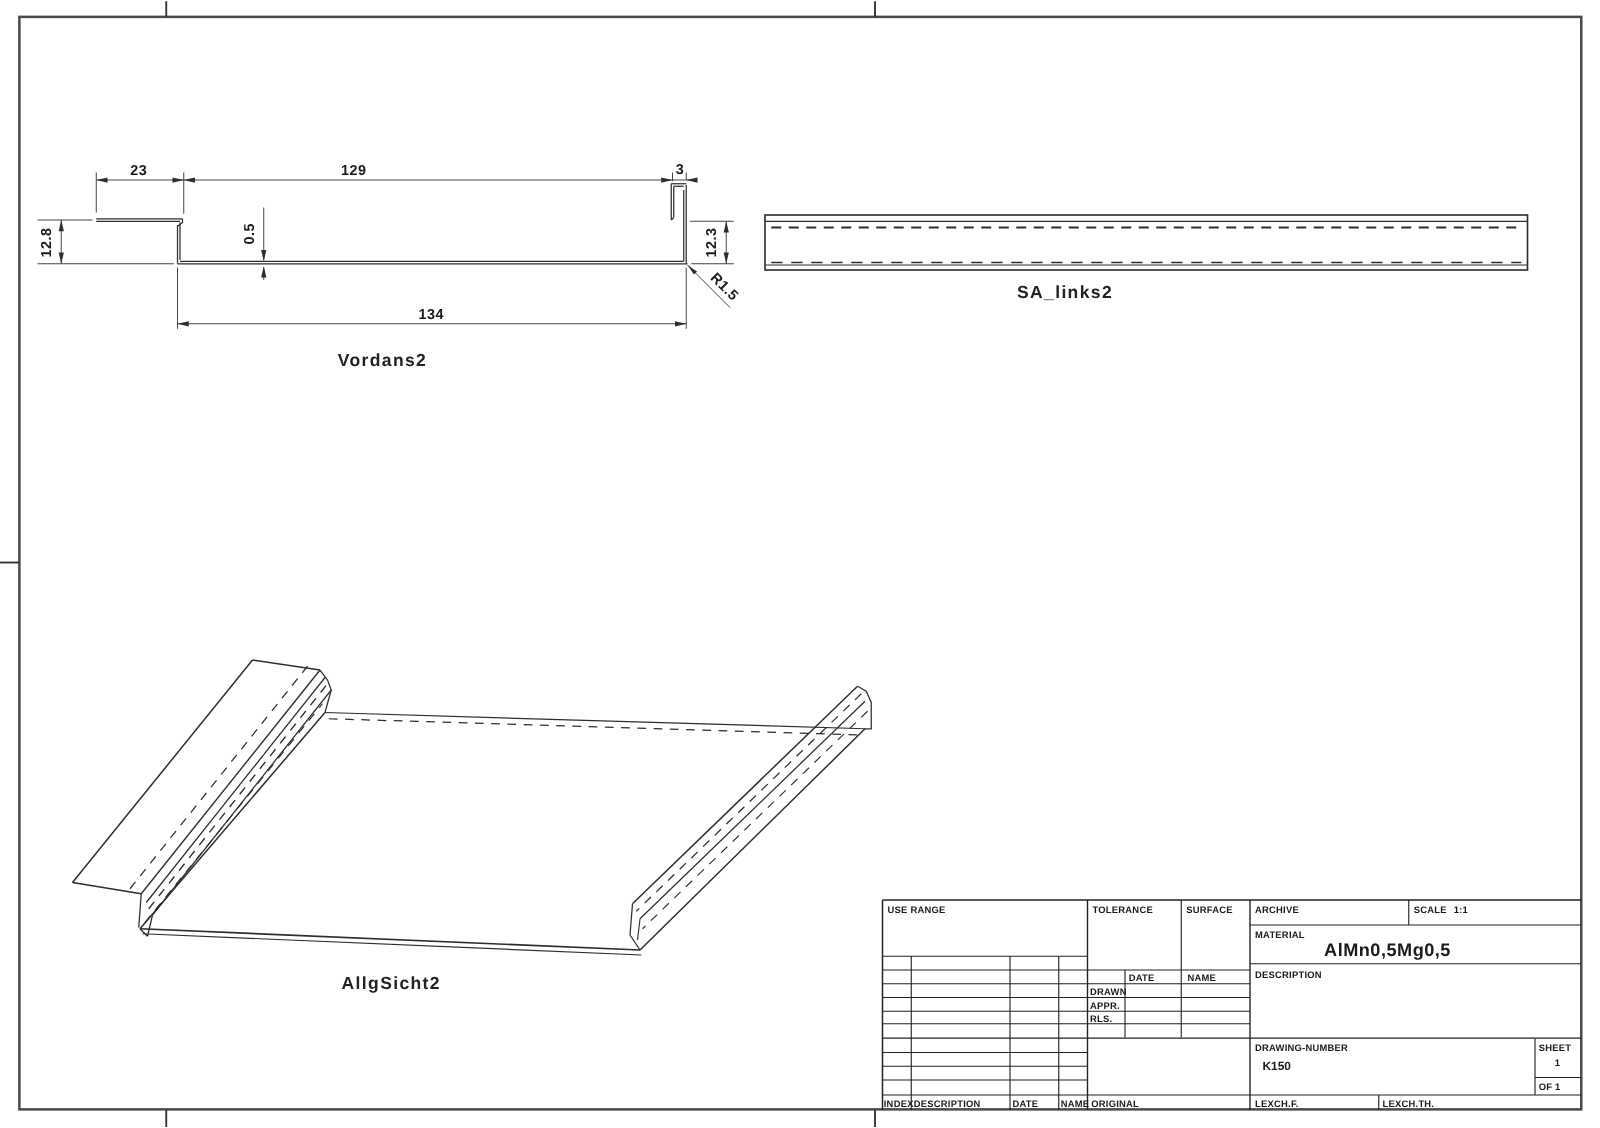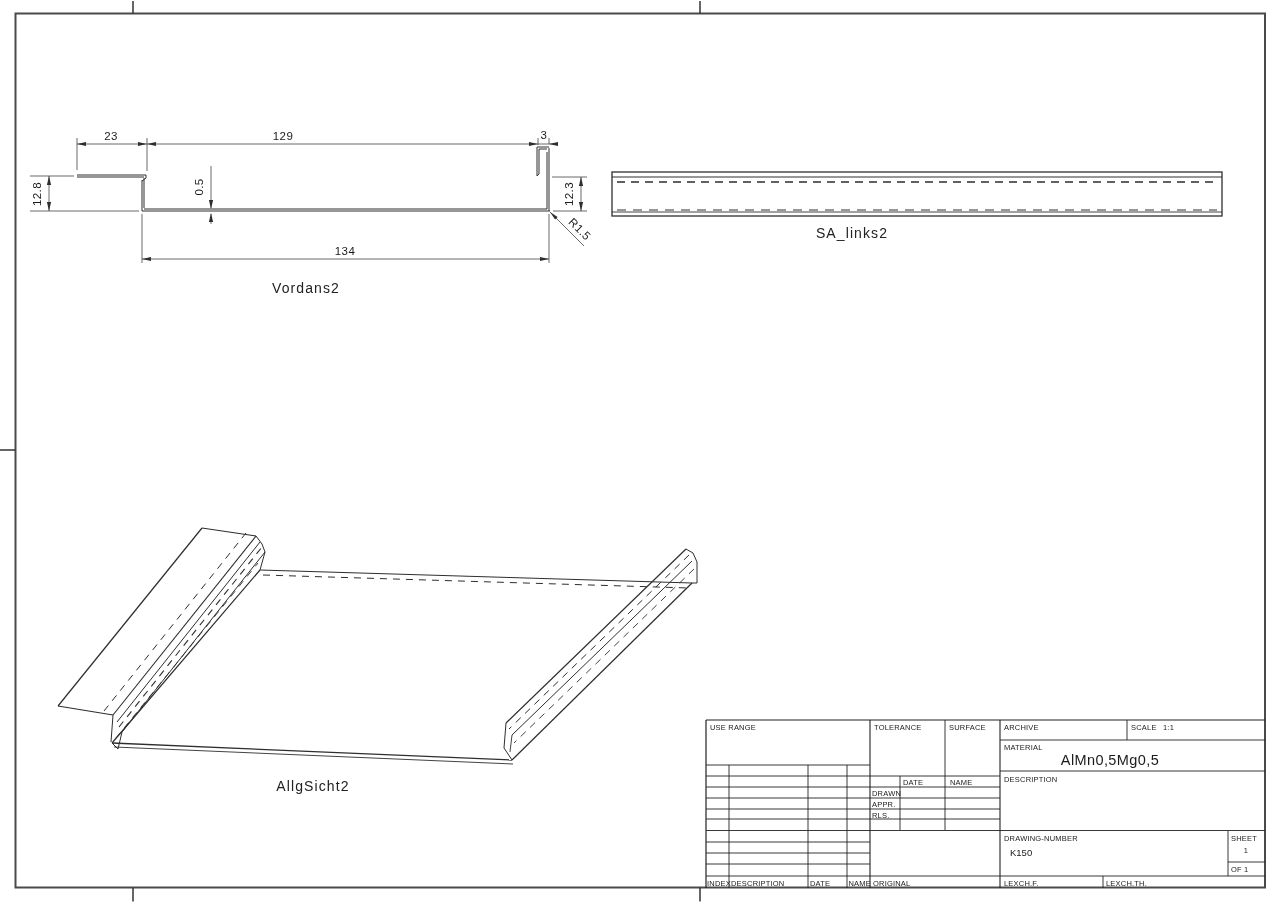--- a/index.html
+++ b/index.html
@@ -1,16 +1,16 @@
 <!DOCTYPE html>
 <html><head>
 <meta charset="utf-8">
 <style>
   html,body{margin:0;padding:0;background:#fff;width:1280px;height:902px;overflow:hidden;}
-  #page{position:relative;width:1280px;height:902px;background:#ffffff;}
+  #page{position:relative;width:1280px;height:902px;background:#ffffff;font-weight:bold;}
   svg{position:absolute;left:0;top:0;}
   svg text{font-family:"Liberation Sans", sans-serif;fill:#1b1b1b;}
   .dim{font-size:11.5px;letter-spacing:0.4px;}
   .viewlabel{font-size:14px;letter-spacing:1.1px;fill:#222;}
   .tb{font-size:7.5px;letter-spacing:0.2px;}
   .tb-big{font-size:14.5px;letter-spacing:0.4px;}
   .tb-med{font-size:9.5px;}
   .geo{stroke:#2e2e2e;fill:none;}
   .thin{stroke:#3a3a3a;stroke-width:0.75;fill:none;}
   .arrow{fill:#2e2e2e;stroke:none;}

